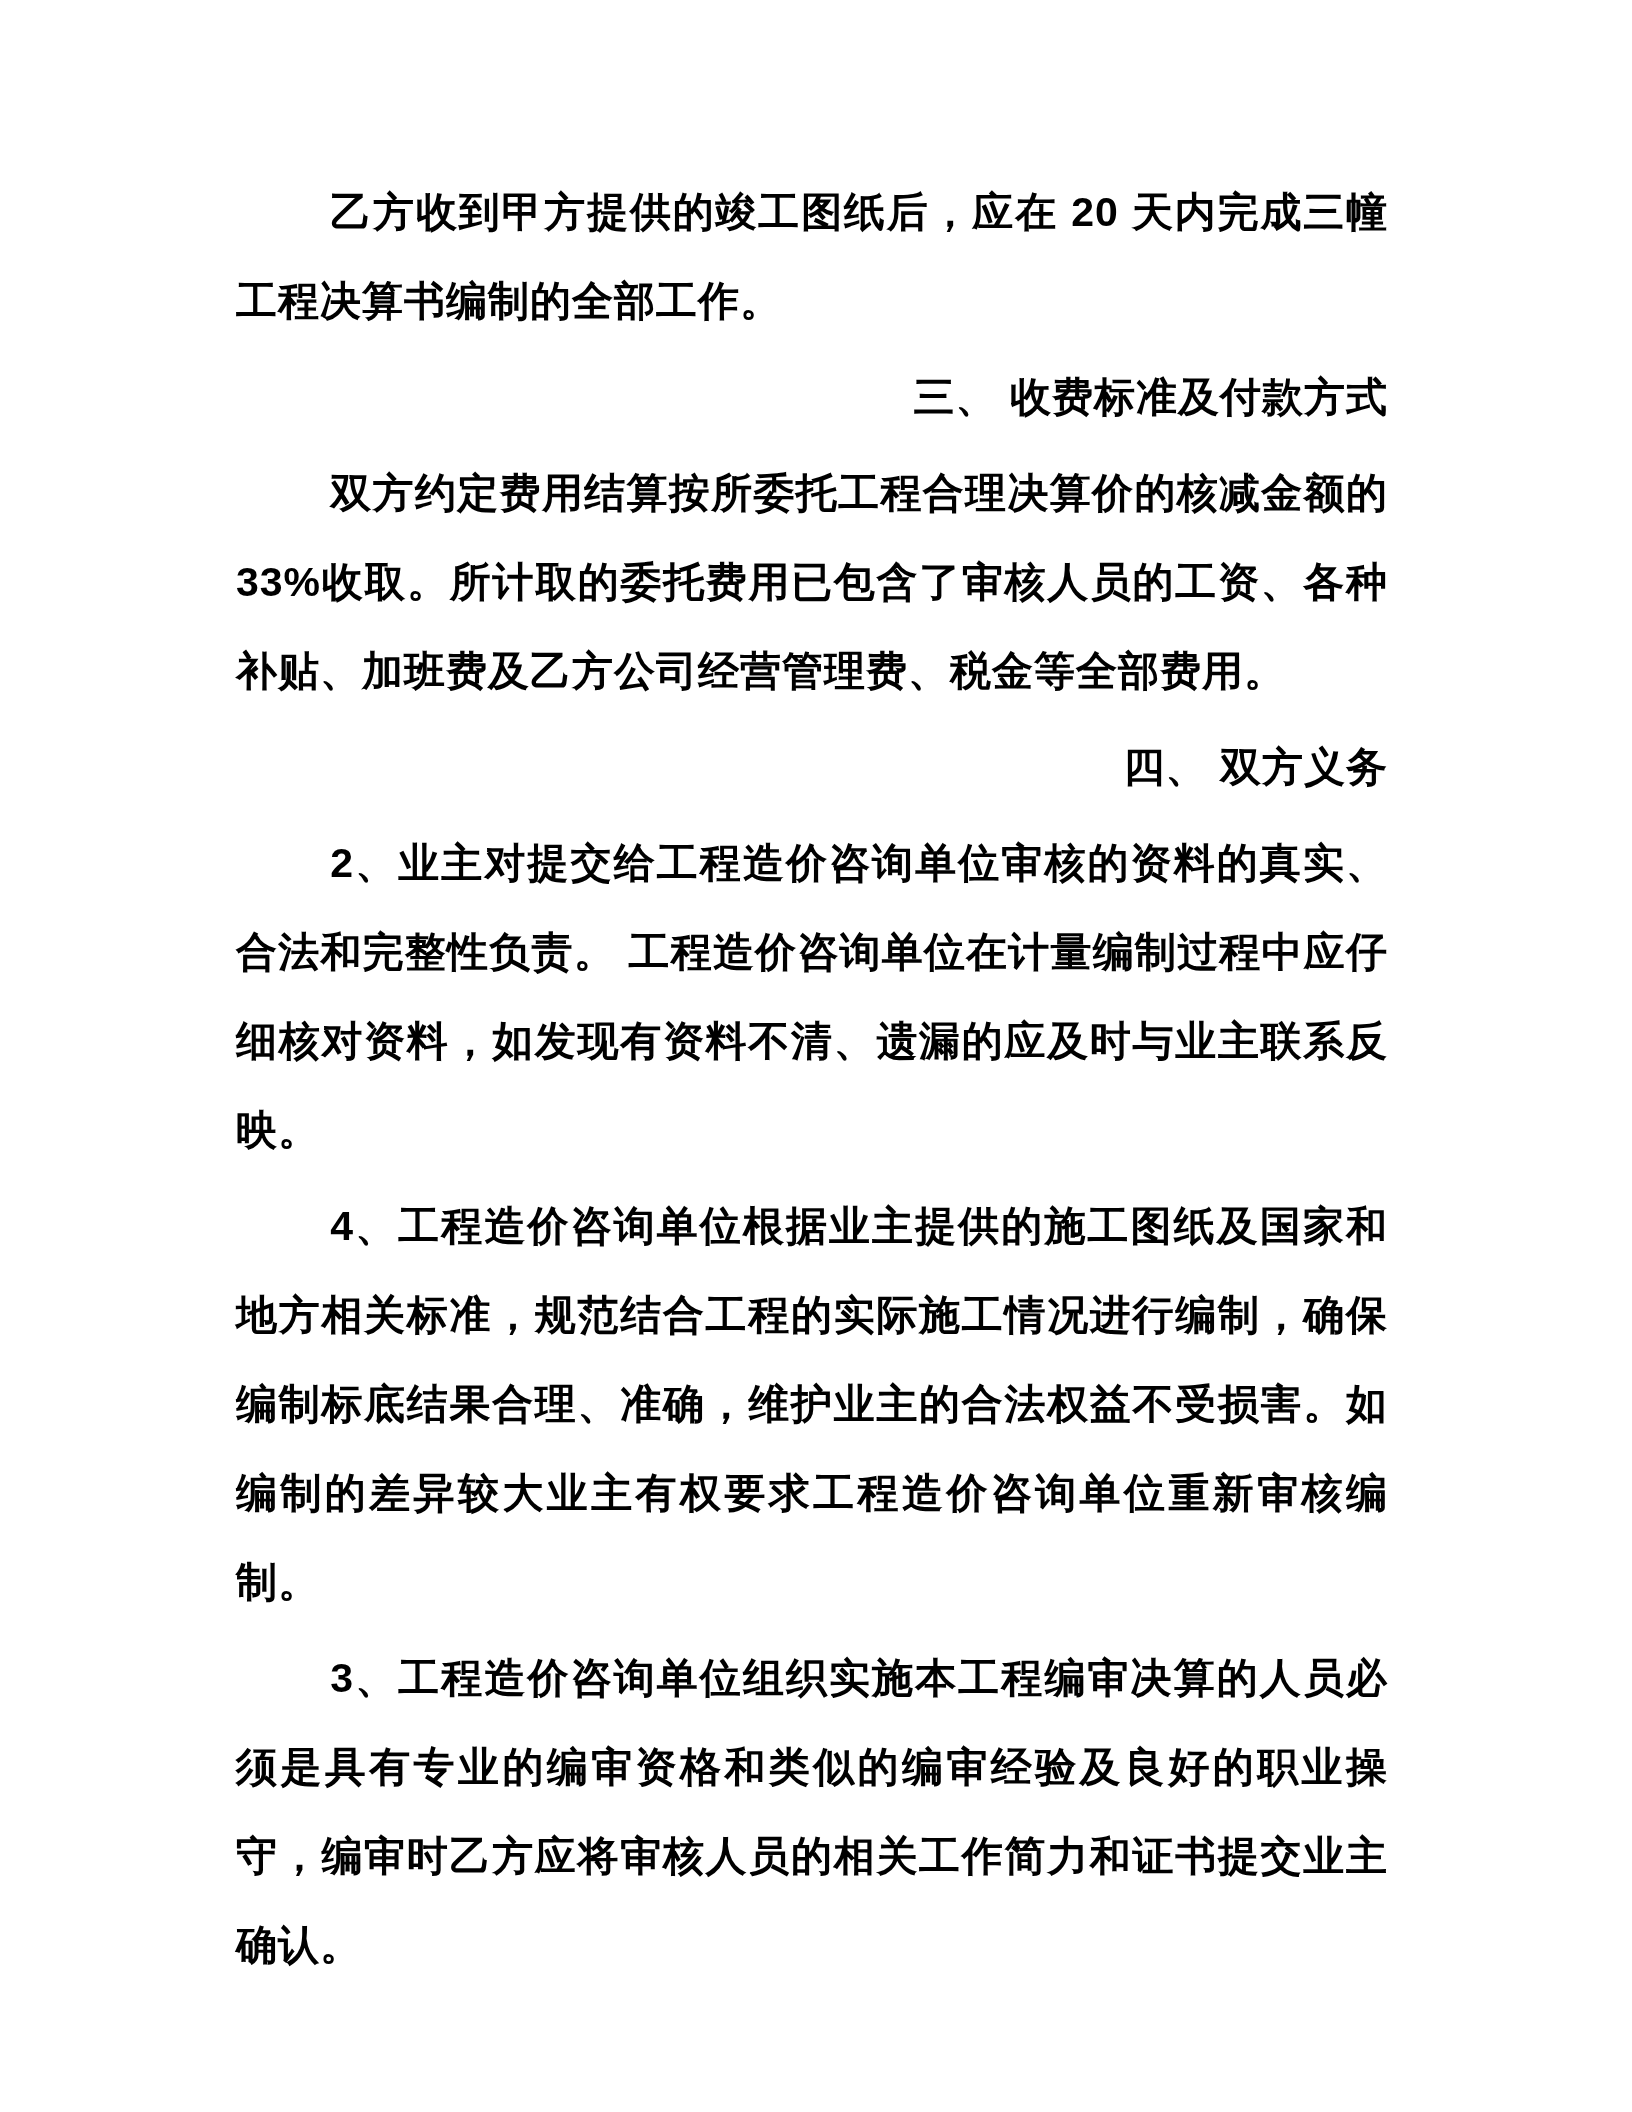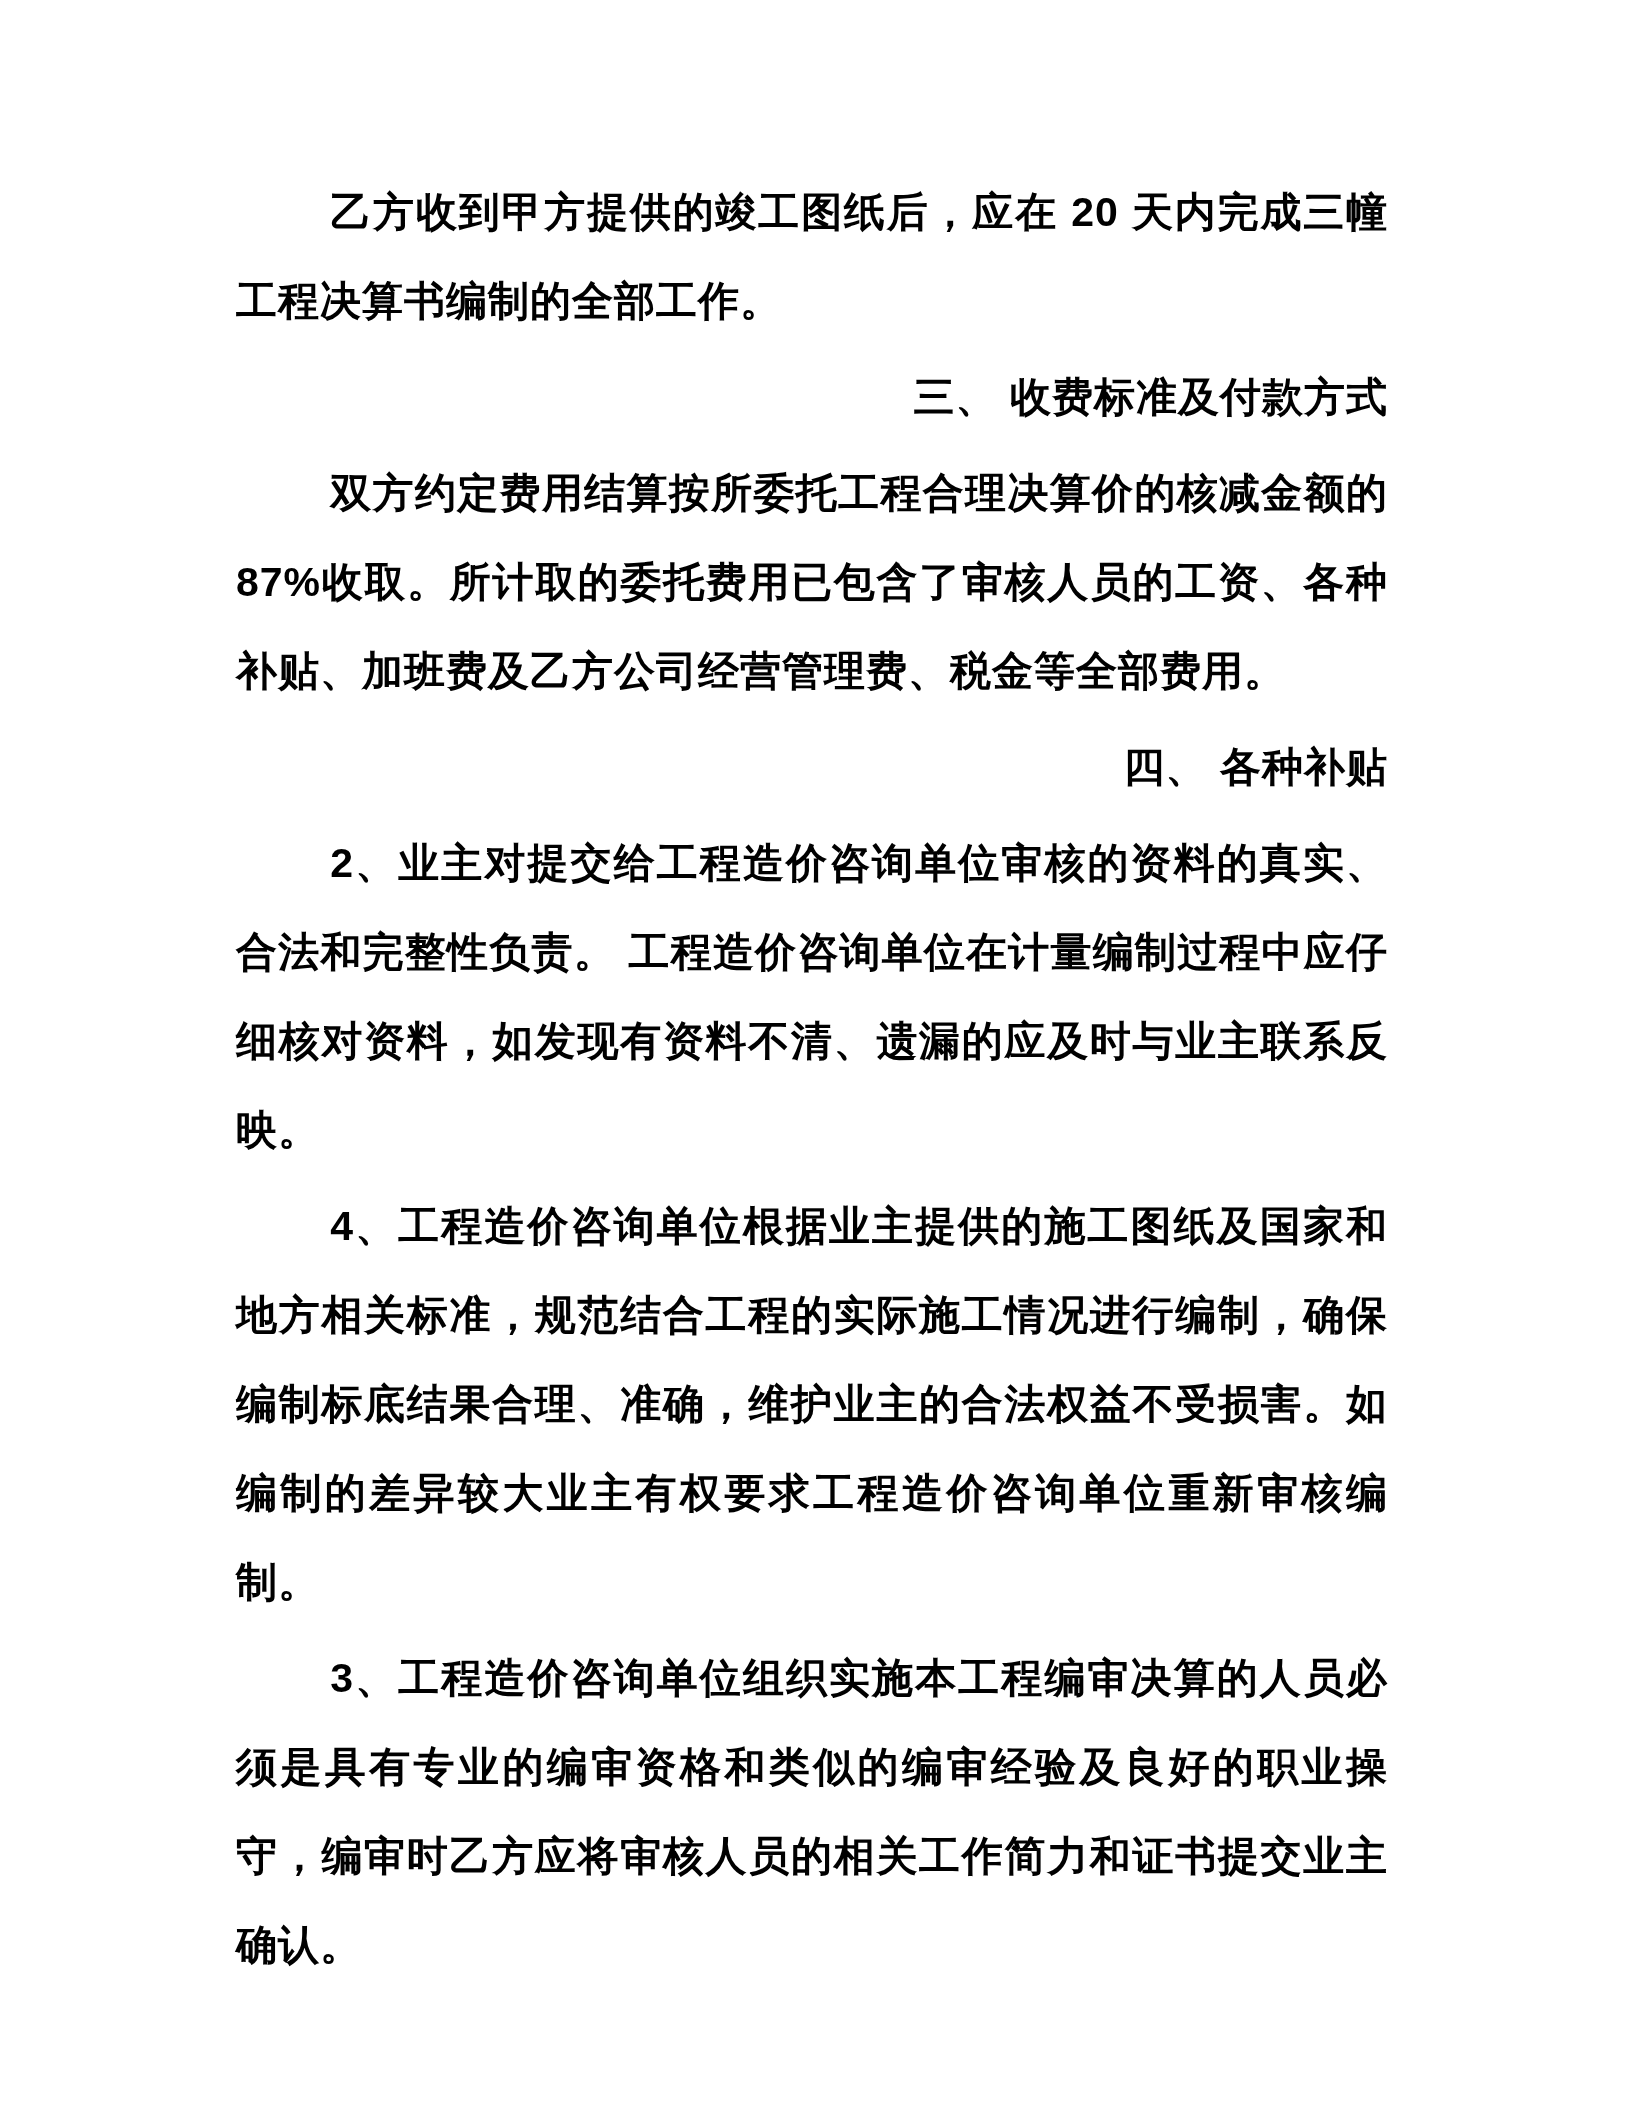--- a/index.html
+++ b/index.html
@@ -36,23 +36,23 @@
     }
   </style>
 </head>
 <body>
 
 <div class="doc-page">
   <p>乙方收到甲方提供的竣工图纸后，应在 20 天内完成三幢工程决算书编制的全部工作。</p>
 
   <p class="section-heading">三、 收费标准及付款方式</p>
 
-  <p>双方约定费用结算按所委托工程合理决算价的核减金额的 87%收取。所计取的委托费用已包含了审核人员的工资、各种补贴、加班费及乙方公司经营管理费、税金等全部费用。</p>
+  <p>双方约定费用结算按所委托工程合理决算价的核减金额的 33%收取。所计取的委托费用已包含了审核人员的工资、各种补贴、加班费及乙方公司经营管理费、税金等全部费用。</p>
 
 
-  <p class="section-heading">四、 各种补贴</p>
+  <p class="section-heading">四、 双方义务</p>
 
   <p>2、业主对提交给工程造价咨询单位审核的资料的真实、合法和完整性负责。 工程造价咨询单位在计量编制过程中应仔细核对资料，如发现有资料不清、遗漏的应及时与业主联系反映。</p>
 
   <p>4、工程造价咨询单位根据业主提供的施工图纸及国家和地方相关标准，规范结合工程的实际施工情况进行编制，确保编制标底结果合理、准确，维护业主的合法权益不受损害。如编制的差异较大业主有权要求工程造价咨询单位重新审核编制。</p>
 
   <p>3、工程造价咨询单位组织实施本工程编审决算的人员必须是具有专业的编审资格和类似的编审经验及良好的职业操守，编审时乙方应将审核人员的相关工作简力和证书提交业主确认。</p>
 </div>
 
 </body></html>

